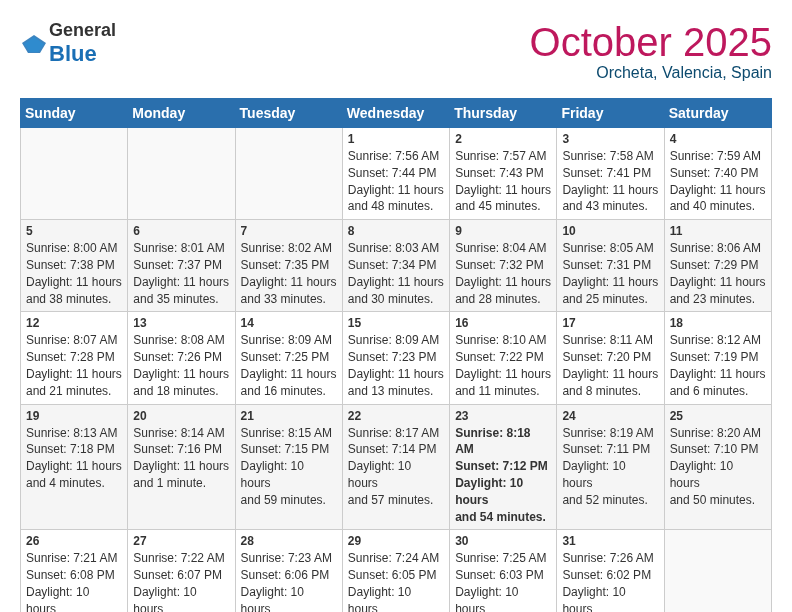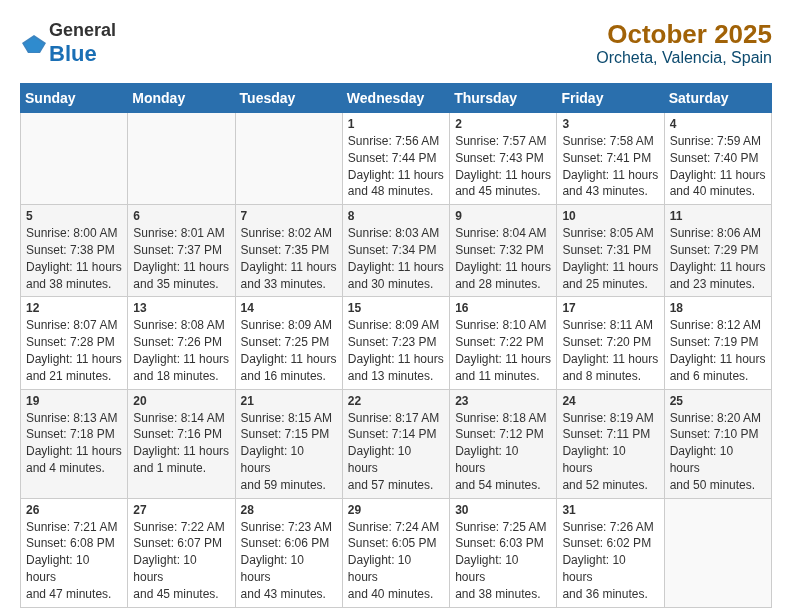--- a/index.html
+++ b/index.html
@@ -22,23 +22,23 @@
       gap: 1px;
     }
     .logo-icon {
       width: 28px;
       height: 22px;
     }
     .title-block {
       text-align: right;
     }
     .month-title {
-      font-size: 26px;
-      font-weight: bold;
-      color: #a16207;
+      font-size: 40px;
+      font-weight: normal;
+      color: #be185d;
       line-height: 1.1;
     }
     .location {
       font-size: 16px;
       color: #0c4a6e;
     }
     .calendar {
       width: 100%;
       border-collapse: collapse;
       border: 1px solid #ccc;
@@ -272,21 +272,21 @@
         </td>
         <td>
           <div class="day-number">22</div>
           <div class="day-info" style="white-space: pre-line;">Sunrise: 8:17 AM
 Sunset: 7:14 PM
 Daylight: 10 hours
 and 57 minutes.</div>
         </td>
         <td>
           <div class="day-number">23</div>
-          <div class="day-info" style="white-space: pre-line;">Sunrise: 8:18 AM
+          <div class="day-info" style="white-space: pre-line; font-weight: bold;">Sunrise: 8:18 AM
 Sunset: 7:12 PM
 Daylight: 10 hours
 and 54 minutes.</div>
         </td>
         <td>
           <div class="day-number">24</div>
           <div class="day-info" style="white-space: pre-line;">Sunrise: 8:19 AM
 Sunset: 7:11 PM
 Daylight: 10 hours
 and 52 minutes.</div>

